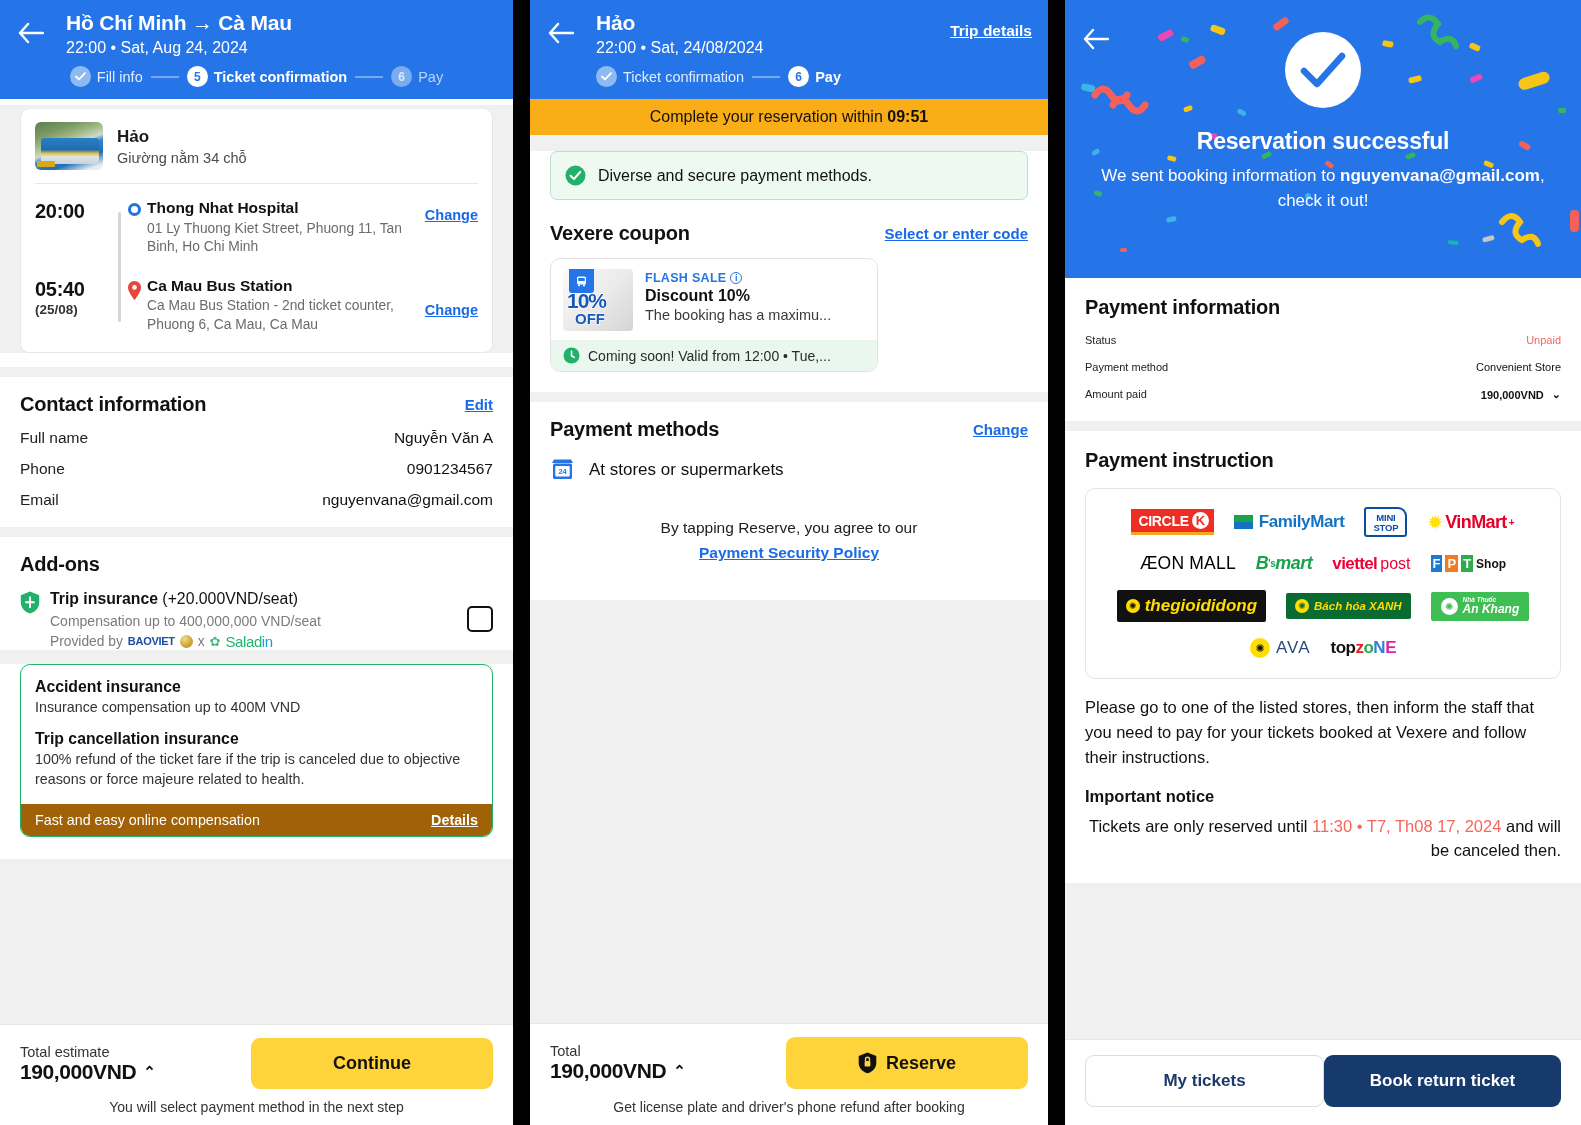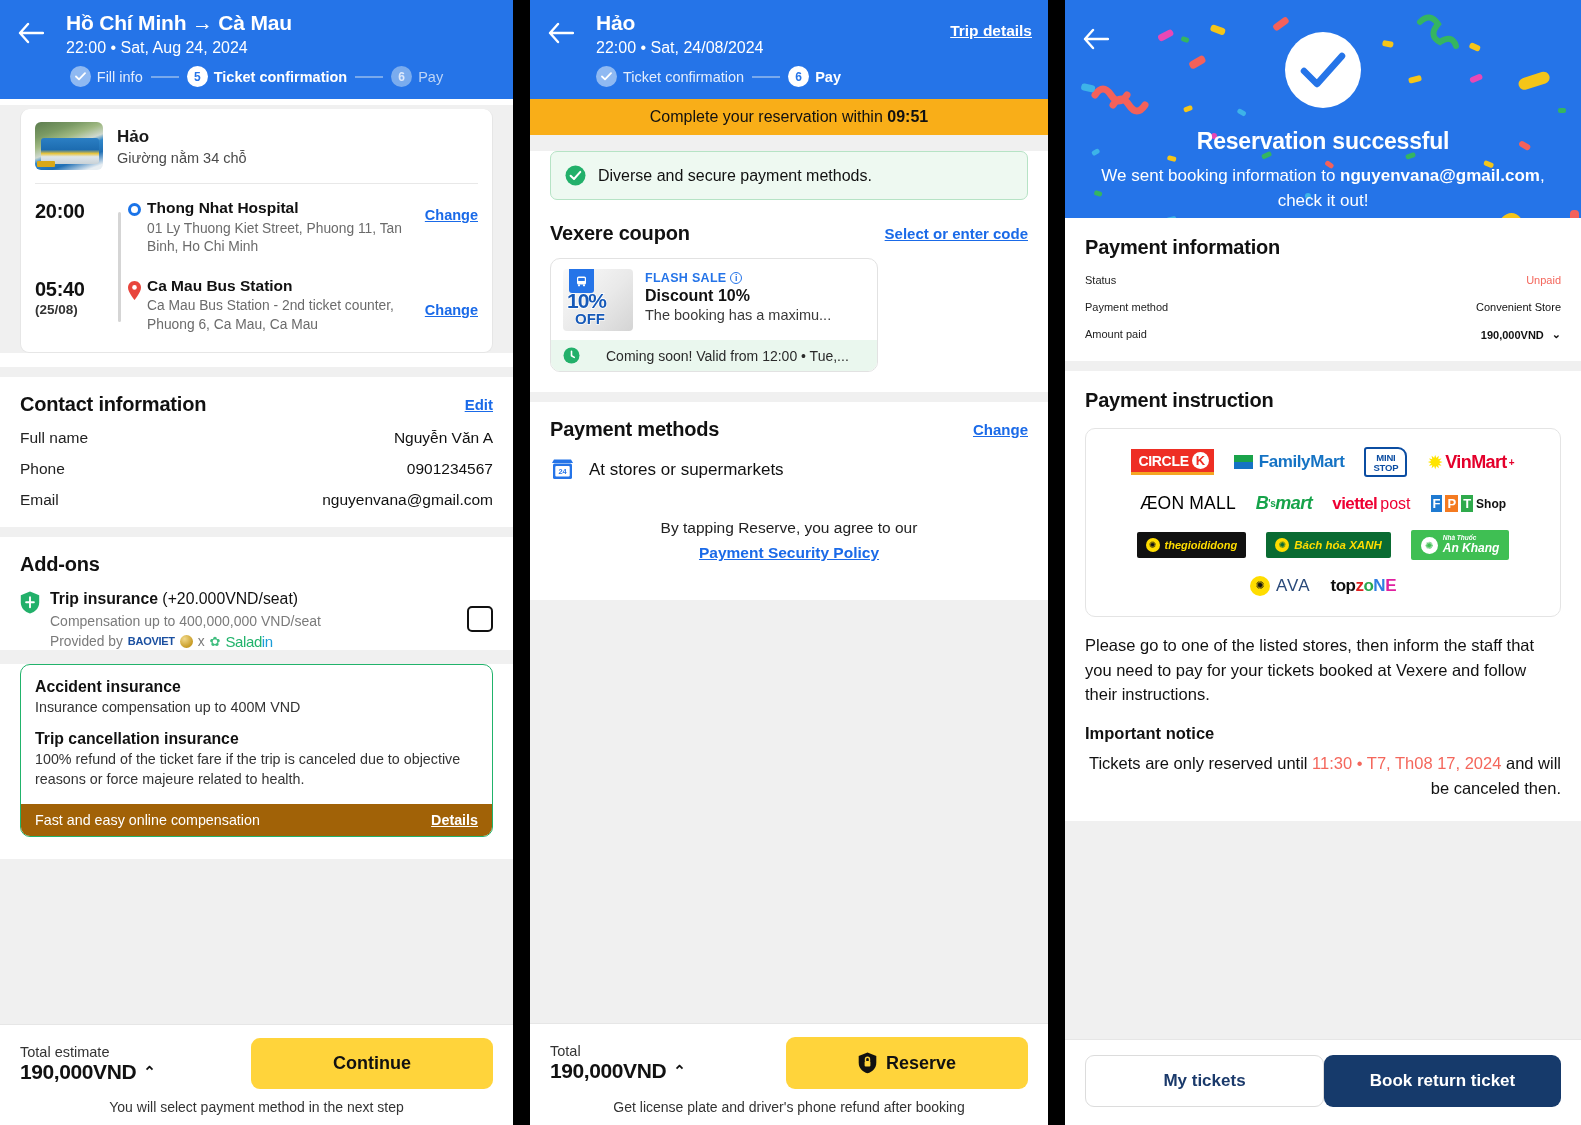--- a/index.html
+++ b/index.html
@@ -217,35 +217,35 @@
   .coupon-img .off {
     position: absolute; left: 12px; top: 41px; font-size: 15px; font-weight: bold;
     color: #1659b8; -webkit-text-stroke: 1.2px #fff; paint-order: stroke fill;
   }
   .coupon-body { flex: 1 1 auto; min-width: 0; padding-top: 2px; }
   .flash { font-size: 12.5px; font-weight: bold; color: #2574E8; letter-spacing: 0.3px; display: flex; align-items: center; gap: 4px; }
   .info-i { width: 12px; height: 12px; border: 1.3px solid #2574E8; border-radius: 50%; display:inline-flex; align-items:center; justify-content:center; font-size:9px; font-weight:bold; }
   .coupon-title { font-size: 16px; font-weight: bold; color: #111; margin-top: 2px; }
   .coupon-desc { font-size: 14.5px; color: #3a3a3a; margin-top: 2px; white-space: nowrap; overflow: hidden; text-overflow: ellipsis; }
   .coupon-foot {
-    background: #EAF7EE; padding: 7px 12px; display: flex; align-items: center; gap: 26px;
+    background: #EAF7EE; padding: 7px 12px; display: flex; align-items: center; gap: 8px;
     font-size: 14px; color: #2a2a2a;
   }
   .clock-ico { width: 17px; height: 17px; flex: 0 0 17px; }
 
   .pay-method-row { display: flex; align-items: center; gap: 14px; margin-top: 16px; }
   .store-ico { width: 25px; height: 25px; flex: 0 0 25px; }
   .pay-method-label { font-size: 17px; color: #111; }
   .agree { text-align: center; margin-top: 34px; font-size: 15.5px; color: #222; line-height: 1.6; }
   .agree a { display: block; }
 
   
   .success-head {
     background: #2574E8; position: relative; overflow: hidden;
-    padding: 14px 0 30px 0; flex: 0 0 auto; height: 218px;
+    padding: 14px 0 30px 0; flex: 0 0 auto; height: 278px;
   }
   .confetti { position: absolute; inset: 0; pointer-events: none; }
   .succ-inner { position: relative; z-index: 2; text-align: center; padding-top: 18px; }
   .succ-circle {
     width: 76px; height: 76px; border-radius: 50%; background: #fff;
     margin: 0 auto; display: flex; align-items: center; justify-content: center;
   }
   .succ-title { color: #fff; font-size: 23px; font-weight: bold; margin-top: 20px; letter-spacing: -0.2px; }
   .succ-sub { color: #fff; font-size: 17px; margin-top: 9px; line-height: 1.45; padding: 0 24px; }
   .succ-sub b { font-weight: bold; }
@@ -286,21 +286,21 @@
   .lg-viettel { display:flex; align-items:baseline; gap:3px; }
   .lg-viettel .v { color:#EE0033; font-weight:bold; font-size:17px; letter-spacing:-0.6px; }
   .lg-viettel .p { color:#EE0033; font-size:16px; font-weight:400; }
   .lg-fpt { display:flex; align-items:center; gap:3px; }
   .lg-fpt .f { background:#1e7ad1; color:#fff; font-weight:bold; font-size:13px; padding:1px 2px; }
   .lg-fpt .p2 { background:#f47a20; color:#fff; font-weight:bold; font-size:13px; padding:1px 2px; }
   .lg-fpt .t { background:#2faa4c; color:#fff; font-weight:bold; font-size:13px; padding:1px 2px; }
   .lg-fpt .shop { color:#111; font-weight:bold; font-size:12px; }
   .lg-tgdd { background:#111; padding:6px 9px; border-radius:2px; display:flex; align-items:center; gap:5px; }
   .lg-tgdd .icon { width:14px;height:14px;border-radius:50%;background:#FFDD00; display:flex;align-items:center;justify-content:center;font-size:9px;color:#111; }
-  .lg-tgdd .txt { color:#FFDD00; font-weight:bold; font-size:11px; font-style:italic; }
+  .lg-tgdd .txt { color:#FFDD00; font-weight:bold; font-size:17px; font-style:italic; }
   .lg-bhx { background:#0a6b32; padding:6px 9px; border-radius:2px; display:flex; align-items:center; gap:5px; }
   .lg-bhx .icon { width:14px;height:14px;border-radius:50%;background:#FFDD00; display:flex;align-items:center;justify-content:center;font-size:9px;color:#0a6b32; }
   .lg-bhx .t1 { color:#FFDD00; font-weight:bold; font-size:11.5px; font-style:italic; }
   .lg-ankhang { background:#3fbf53; padding:5px 10px; border-radius:2px; display:flex; align-items:center; gap:5px; }
   .lg-ankhang .icon { width:17px;height:17px;border-radius:50%;background:#fff; display:flex;align-items:center;justify-content:center;font-size:10px;color:#3fbf53; }
   .lg-ankhang .t1 { color:#fff; font-weight:bold; font-size:12px; font-style:italic; line-height:1.05; }
   .lg-ankhang .t0 { color:#fff; font-size:6.5px; display:block; font-style:italic; }
   .lg-ava { display:flex; align-items:center; gap:6px; }
   .lg-ava .icon { width:20px;height:20px;border-radius:50%;background:#FFDD00; display:flex;align-items:center;justify-content:center;font-size:11px;color:#111; }
   .lg-ava .txt { color:#2a4a7a; font-weight:500; font-size:17px; letter-spacing:1px; }

